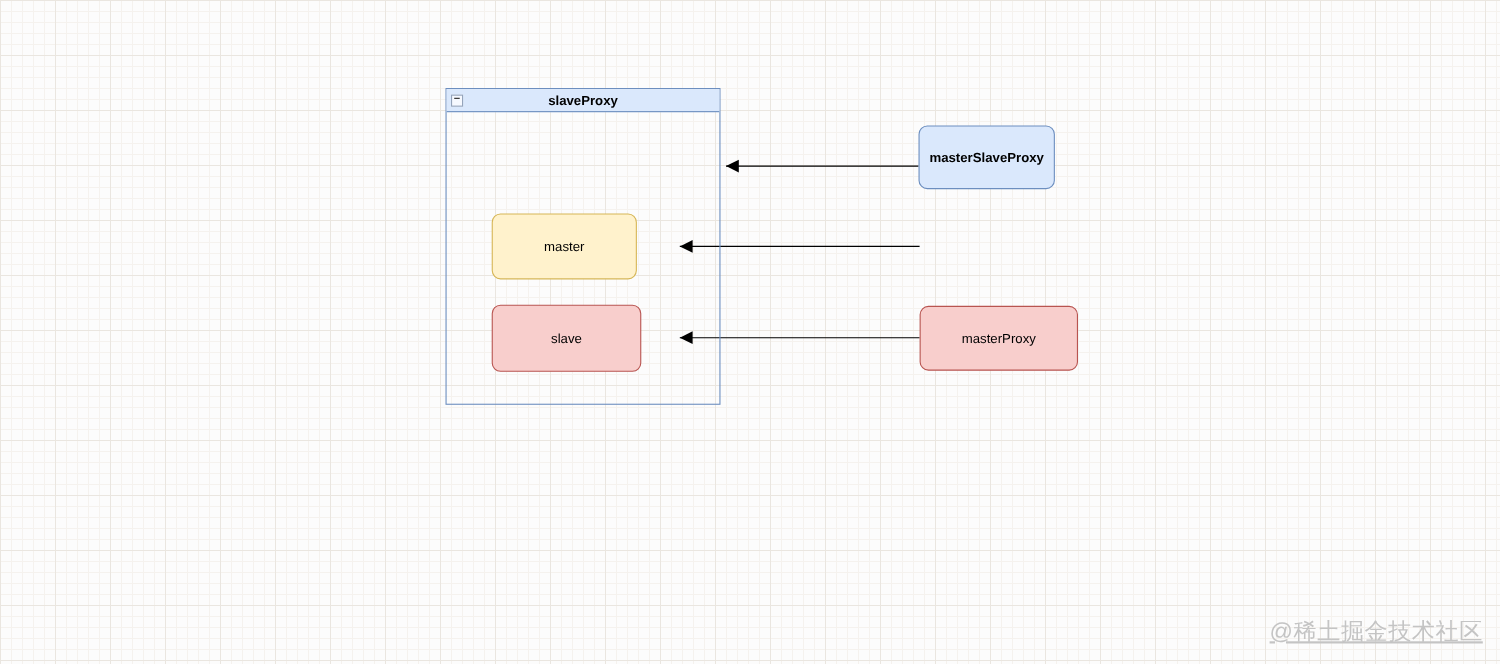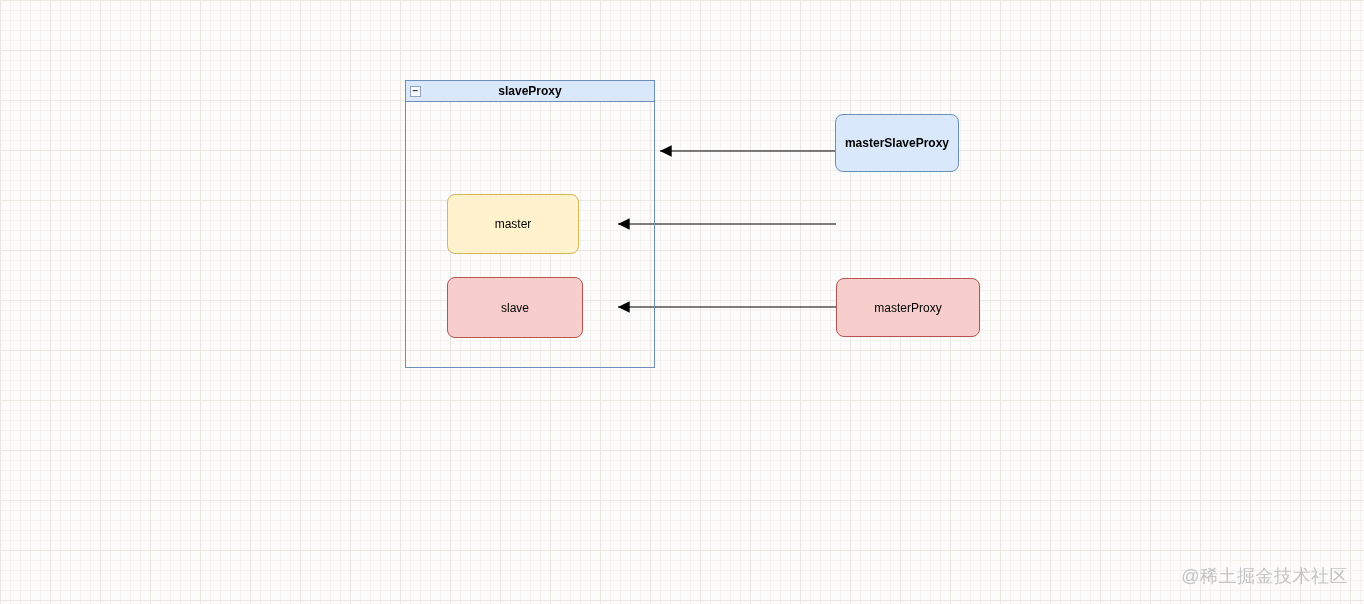--- a/index.html
+++ b/index.html
@@ -91,24 +91,25 @@
     }
     .node-slaveProxy {
       left: 836px; top: 278px; width: 144px; height: 59px;
       background: #f8cecc; border-color: #b85450;
     }
 
     .watermark {
       position: absolute;
       right: 16px;
       bottom: 16px;
-      font-size: 18px;
+      font-size: 21px;
       color: #c4c4c4;
       letter-spacing: 0.5px;
       user-select: none;
+      text-decoration: underline;
     }
   </style>
 </head>
 <body>
 
 <div class="canvas">
 
   <svg class="edges">
     <defs>
       <marker id="arrowhead" viewBox="0 0 12 12" markerWidth="14" markerHeight="14" refX="11" refY="6" orient="auto" markerUnits="userSpaceOnUse">

